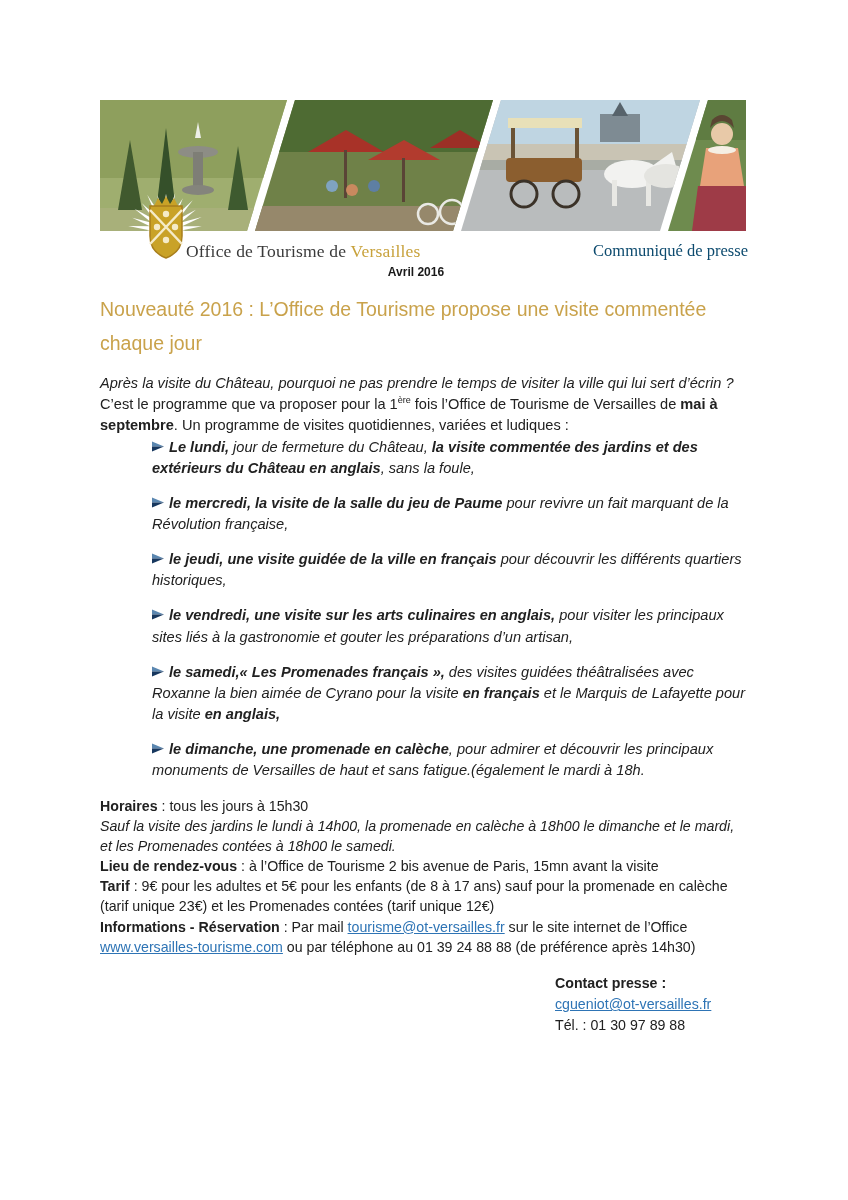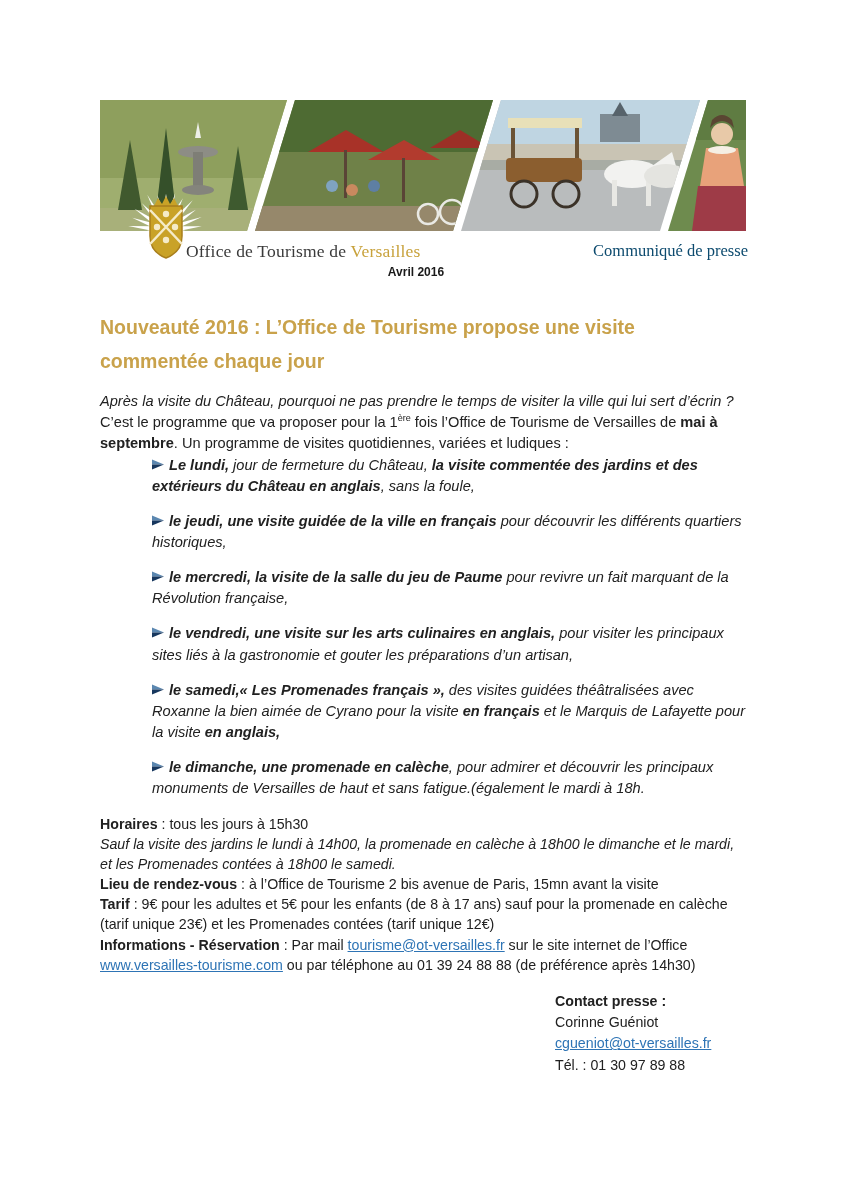--- a/index.html
+++ b/index.html
@@ -36,23 +36,23 @@
     font-family:"Liberation Serif", serif;
     font-size:16.5px;color:#0c4a6e;
   }
   .date-line{
     text-align:center;padding-right:16px;margin-top:0;
     font-weight:bold;font-size:12px;color:#1a1a1a;
   }
 
   
   .doc-title{
-    margin-top:32px;
+    margin-top:14px;
     color:var(--gold);
-    font-size:19.5px;font-weight:bold;
+    font-size:19.5px;font-weight:normal;
     line-height:1.72;
   }
 
   
   .intro{
     margin-top:13px;
     font-size:14.6px;line-height:1.45;
   }
 
   
@@ -222,27 +222,27 @@
       <div class="bullet">
         <span class="arrow"><svg viewBox="0 0 13 11">
               <polygon points="0,0.5 12,5.5 0,5.5" fill="#5B87B0"></polygon>
               <polygon points="0,5.5 12,5.5 0,10.5" fill="#17375E"></polygon>
             </svg></span><span><span class="b i">Le lundi,</span><span class="i"> jour de fermeture du Château, </span><span class="b i">la visite commentée des jardins et des extérieurs du Château en anglais</span><span class="i">, sans la foule,</span></span>
       </div>
       <div class="bullet">
         <span class="arrow"><svg viewBox="0 0 13 11">
               <polygon points="0,0.5 12,5.5 0,5.5" fill="#5B87B0"></polygon>
               <polygon points="0,5.5 12,5.5 0,10.5" fill="#17375E"></polygon>
+            </svg></span><span><span class="b i">le mercredi, la visite de la salle du jeu de Paume</span><span class="i"> pour revivre un fait marquant de la Révolution française,</span></span>
+      </div>
+      <div class="bullet">
+        <span class="arrow"><svg viewBox="0 0 13 11">
+              <polygon points="0,0.5 12,5.5 0,5.5" fill="#5B87B0"></polygon>
+              <polygon points="0,5.5 12,5.5 0,10.5" fill="#17375E"></polygon>
             </svg></span><span><span class="b i">le jeudi, une visite guidée de la ville en français</span><span class="i"> pour découvrir les différents quartiers historiques,</span></span>
-      </div>
-      <div class="bullet">
-        <span class="arrow"><svg viewBox="0 0 13 11">
-              <polygon points="0,0.5 12,5.5 0,5.5" fill="#5B87B0"></polygon>
-              <polygon points="0,5.5 12,5.5 0,10.5" fill="#17375E"></polygon>
-            </svg></span><span><span class="b i">le mercredi, la visite de la salle du jeu de Paume</span><span class="i"> pour revivre un fait marquant de la Révolution française,</span></span>
       </div>
       <div class="bullet">
         <span class="arrow"><svg viewBox="0 0 13 11">
               <polygon points="0,0.5 12,5.5 0,5.5" fill="#5B87B0"></polygon>
               <polygon points="0,5.5 12,5.5 0,10.5" fill="#17375E"></polygon>
             </svg></span><span><span class="b i">le vendredi, une visite sur les arts culinaires en anglais,</span><span class="i"> pour visiter les principaux sites liés à la gastronomie et gouter les préparations d’un artisan,</span></span>
       </div>
       <div class="bullet">
         <span class="arrow"><svg viewBox="0 0 13 11">
               <polygon points="0,0.5 12,5.5 0,5.5" fill="#5B87B0"></polygon>
@@ -260,19 +260,18 @@
     <div class="details">
       <p><span class="b">Horaires</span><span> : tous les jours à 15h30</span></p>
       <p><span class="i">Sauf la visite des jardins le lundi à 14h00, la promenade en calèche à 18h00 le dimanche et le mardi, et les Promenades contées à 18h00 le samedi.</span></p>
       <p><span class="b">Lieu de rendez-vous</span><span> : à l’Office de Tourisme 2 bis avenue de Paris, 15mn avant la visite</span></p>
       <p><span class="b">Tarif</span><span> : 9€ pour les adultes et 5€ pour les enfants (de 8 à 17 ans) sauf pour la promenade en calèche (tarif unique 23€) et les Promenades contées (tarif unique 12€)</span></p>
       <p><span class="b">Informations - Réservation</span><span> : Par mail </span><a href="#" class="doc-link">tourisme@ot-versailles.fr</a><span> sur le site internet de l’Office  </span><a href="#" class="doc-link">www.versailles-tourisme.com</a><span>  ou par téléphone au 01 39 24 88 88 (de préférence après 14h30)</span></p>
     </div>
 
     <div class="contact">
       <div class="heading">Contact presse :</div>
-      <div>Corinne Guéniot</div>
       <div><a class="doc-link" href="#">cgueniot@ot-versailles.fr</a></div>
       <div>Tél. : 01 30 97 89 88</div>
     </div>
 
   </div>
 </div>
 
 </body></html>

